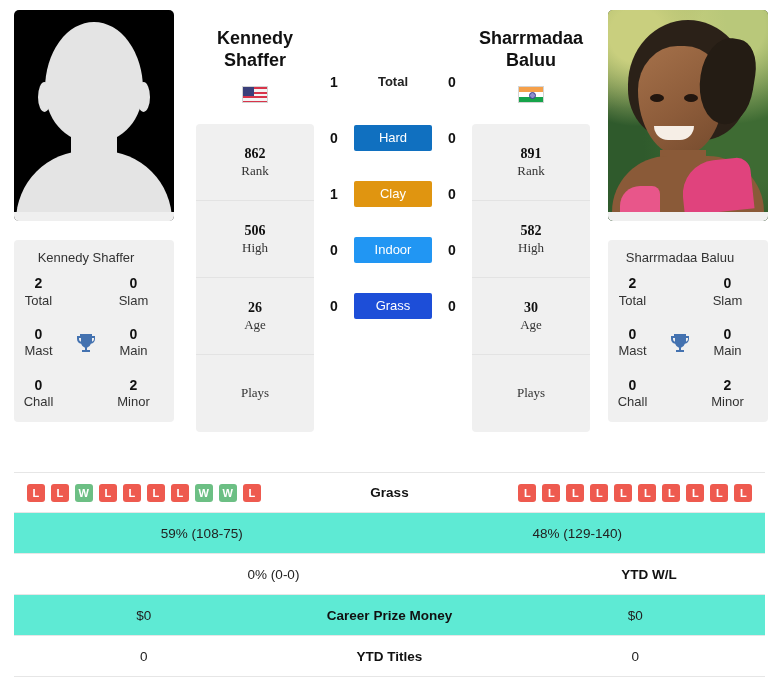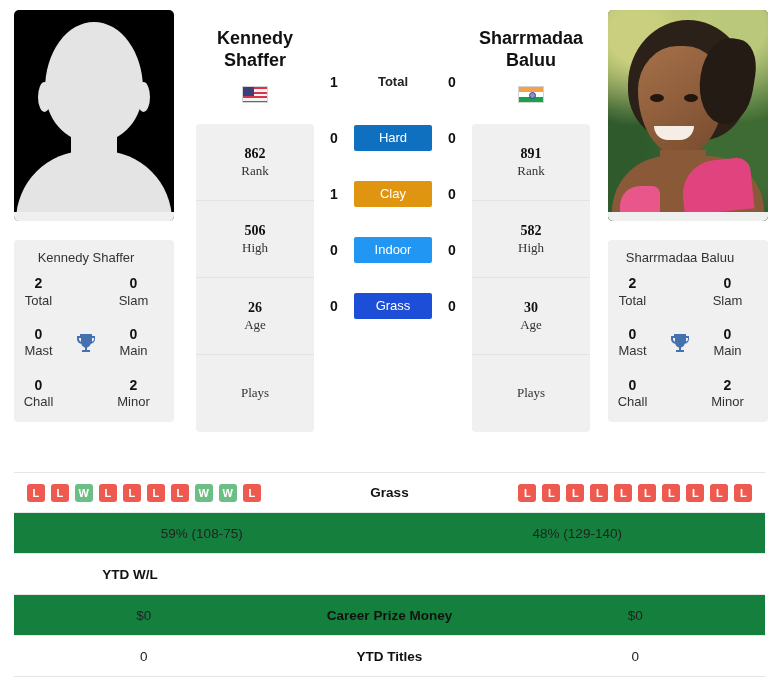--- a/index.html
+++ b/index.html
@@ -274,21 +274,21 @@
   }
 
   
   .table { width: 779px; padding: 0 14px; }
   .trow {
     display: flex;
     align-items: center;
     height: 41px;
     border-bottom: 1px solid #e6e6e6;
   }
-  .trow.alt { background: #15803d; }
+  .trow.alt { background: #5eead4; }
   .trow:first-child { border-top: 1px solid #e6e6e6; }
   .tcell {
     flex: 1 1 0;
     text-align: center;
     font-size: 13.5px;
     color: #222;
   }
   .tcell.mid {
     flex: 0 0 232px;
     font-weight: bold;
@@ -548,20 +548,21 @@
           </div>
       </div>
     </div>
 
     <div class="trow alt">
       <div class="tcell">59% (108-75)</div>
       <div class="tcell">48% (129-140)</div>
     </div>
 
     <div class="trow">
+      <div class="tcell">0% (0-0)</div>
       <div class="tcell mid">YTD W/L</div>
     </div>
 
     <div class="trow alt">
       <div class="tcell">$0</div>
       <div class="tcell mid">Career Prize Money</div>
       <div class="tcell">$0</div>
     </div>
 
     <div class="trow">

